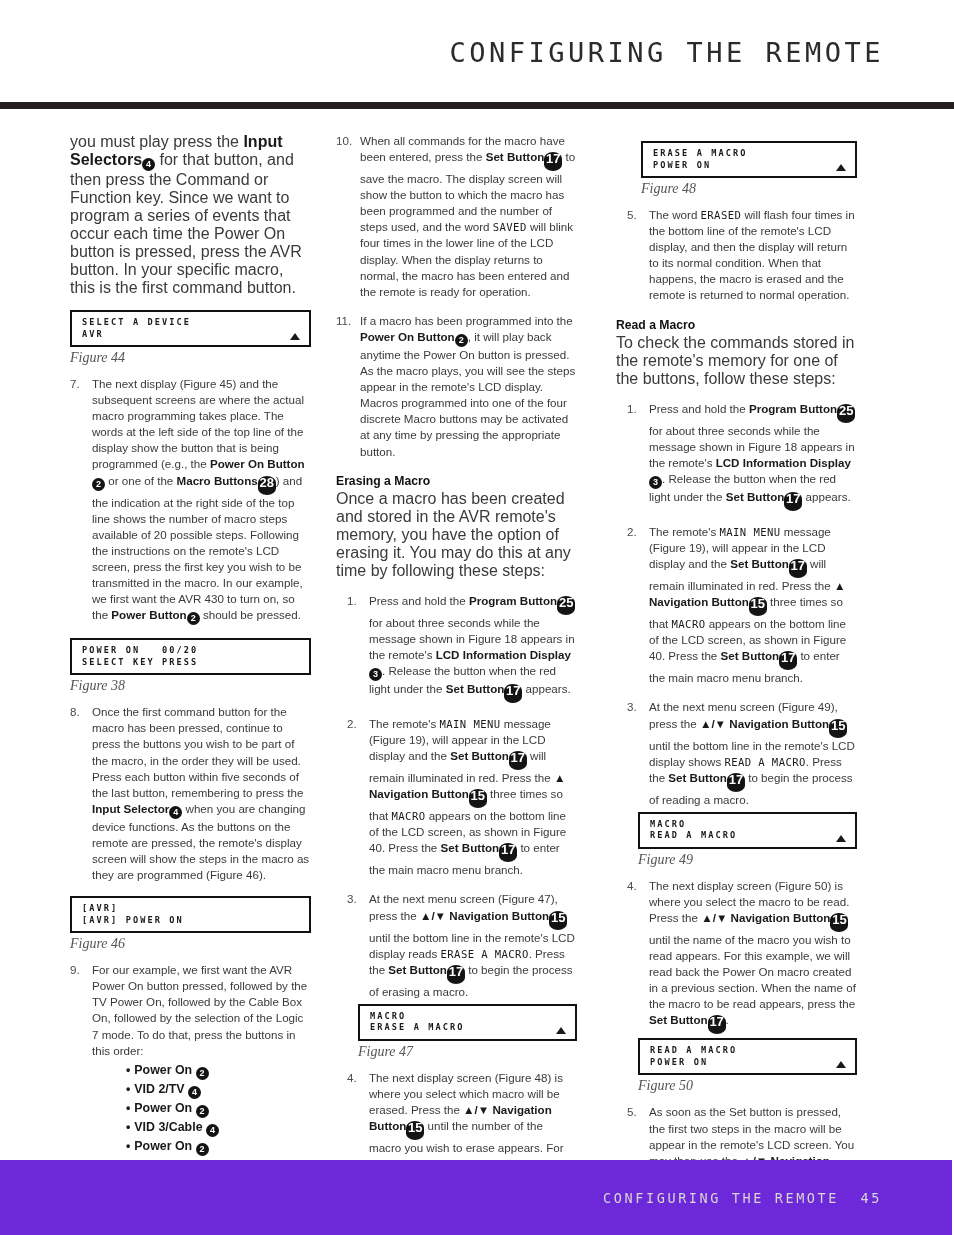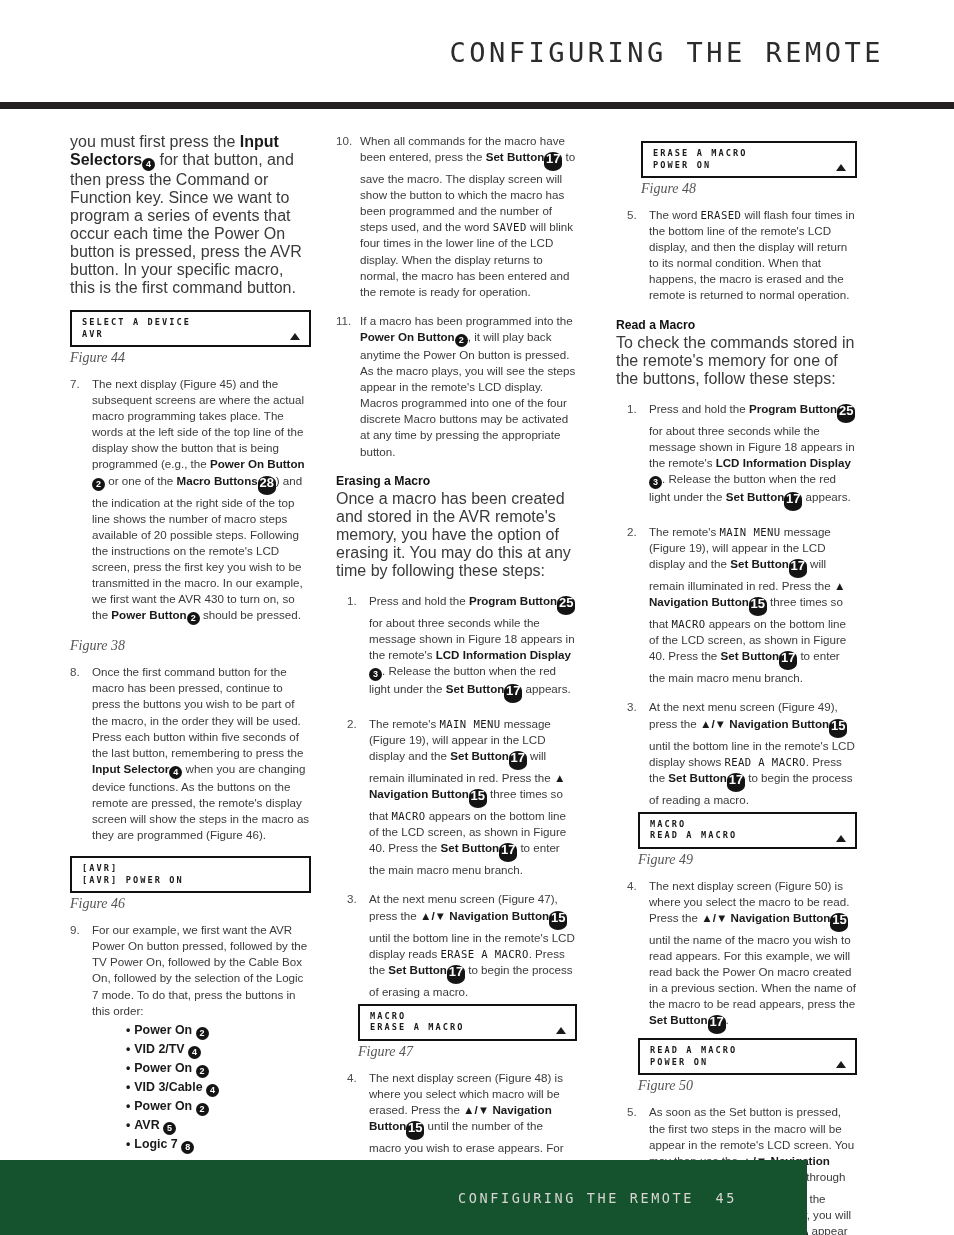--- a/index.html
+++ b/index.html
@@ -145,22 +145,22 @@
   .mono{
     font-family:"DejaVu Sans Mono","Liberation Mono",monospace;
     font-weight:normal;
     font-size:10.6px;
     letter-spacing:0.4px;
     color:#1a1a1a;
   }
 
   
   .page-footer{
-    position:absolute;left:0;bottom:0;width:807px;height:75px;
-    background:#14532d;
+    position:absolute;left:0;bottom:0;width:952px;height:75px;
+    background:#6d28d9;
   }
   .footer-text{
     position:absolute;right:70px;top:50%;
     transform:translateY(-50%);
     font-family:"DejaVu Sans Mono","Liberation Mono",monospace;
     font-size:13.5px;
     letter-spacing:2.6px;
     color:#d8d5d2;
     white-space:nowrap;
   }
@@ -171,37 +171,41 @@
 <div class="page-header">
   <div class="header-title">CONFIGURING THE REMOTE</div>
   <div class="header-rule"></div>
 </div>
 
 <div class="columns">
 
   <div class="col" id="col1">
 
     <div class="para">
-      <span>you must first press the </span><b>Input Selectors</b><span class="badge w1">4</span><span> for that button, and then press the Command or Function key. Since we want to program a series of events that occur each time the Power On button is pressed, press the AVR button. In your specific macro, this is the first command button.</span>
+      <span>you must play press the </span><b>Input Selectors</b><span class="badge w1">4</span><span> for that button, and then press the Command or Function key. Since we want to program a series of events that occur each time the Power On button is pressed, press the AVR button. In your specific macro, this is the first command button.</span>
     </div>
 
     <div class="lcd-wrap">
       <div class="lcd">
         <div class="line">SELECT A DEVICE</div>
         <div class="line">AVR</div>
         <div class="caret"></div>
       </div>
       <div class="figcap">Figure 44</div>
     </div>
 
     <div class="numitem">
       <span class="num">7.</span><span>The next display (Figure 45) and the subsequent screens are where the actual macro programming takes place. The words at the left side of the top line of the display show the button that is being programmed (e.g., the </span><b>Power On Button</b><span class="badge w1">2</span><span> or one of the </span><b>Macro Buttons</b><span class="badge w2">28</span><span>) and the indication at the right side of the top line shows the number of macro steps available of 20 possible steps. Following the instructions on the remote's LCD screen, press the first key you wish to be transmitted in the macro. In our example, we first want the AVR 430 to turn on, so the </span><b>Power Button</b><span class="badge w1">2</span><span> should be pressed.</span>
     </div>
 
     <div class="lcd-wrap">
+      <div class="lcd">
+        <div class="line">POWER ON   00/20</div>
+        <div class="line">SELECT KEY PRESS</div>
+      </div>
       <div class="figcap">Figure 38</div>
     </div>
 
     <div class="numitem">
       <span class="num">8.</span><span>Once the first command button for the macro has been pressed, continue to press the buttons you wish to be part of the macro, in the order they will be used. Press each button within five seconds of the last button, remembering to press the </span><b>Input Selector</b><span class="badge w1">4</span><span> when you are changing device functions. As the buttons on the remote are pressed, the remote's display screen will show the steps in the macro as they are programmed (Figure 46).</span>
     </div>
 
     <div class="lcd-wrap">
       <div class="lcd">
         <div class="line">[AVR]</div>

